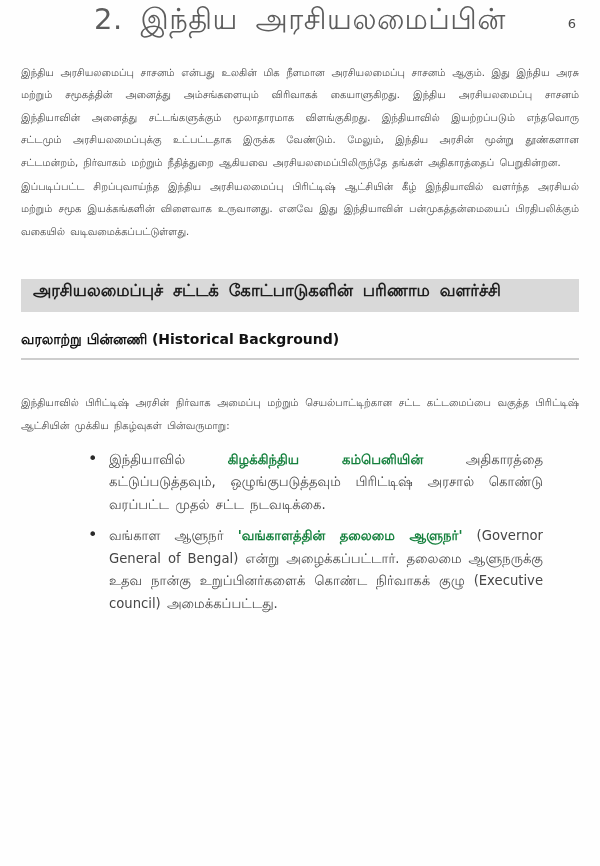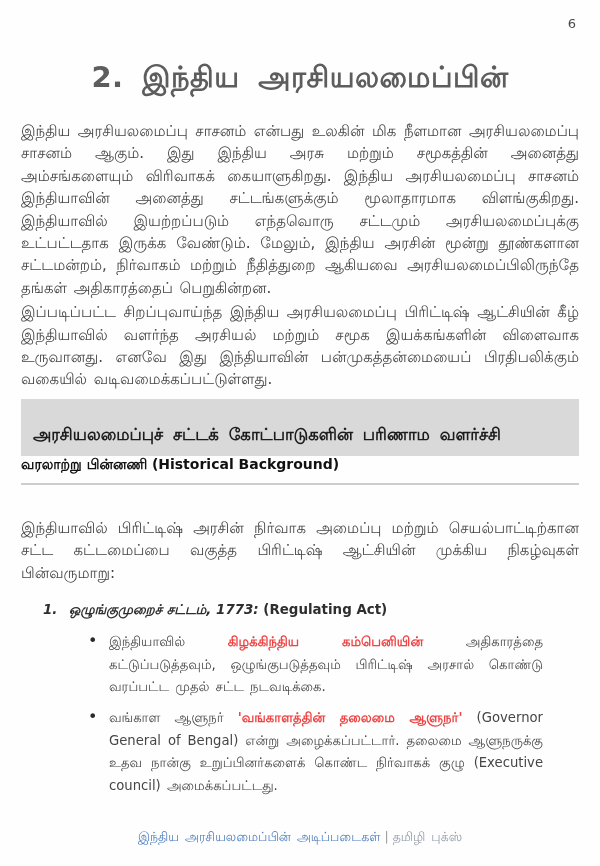--- a/index.html
+++ b/index.html
@@ -15,51 +15,51 @@
     overflow: hidden;
   }
   .page-number {
     position: absolute;
     top: 16px;
     right: 24px;
     font-size: 13px;
     color: #4a4a4a;
   }
   .doc-title {
-    padding-top: 58px;
     text-align: center;
     font-size: 29px;
     line-height: 38px;
-    font-weight: bold;
+    font-weight: normal;
     color: #5d5d5d;
     letter-spacing: 0.5px;
     word-spacing: 8px;
   }
   .content {
     padding: 0 21px;
   }
   .body-para {
     margin-top: 16px;
-    font-size: 15px;
+    font-size: 10px;
     line-height: 22.4px;
     text-align: justify;
     color: #454545;
     word-spacing: 2px;
   }
   .body-para.tight { margin-top: 2px; }
   .section-bar {
-    margin-top: 8px;
+    margin-top: 36px;
     background: #d9d9d9;
-    padding: 26px 12px 10px 12px;
+    padding: 2px 12px 10px 12px;
     font-size: 16.5px;
     font-weight: bold;
     color: #1c1c1c;
     word-spacing: 4px;
   }
   .sub-heading {
+    margin-top: 19px;
     padding-bottom: 9px;
     border-bottom: 2px solid #cdcdcd;
     font-size: 14px;
     color: #111;
   }
   .sub-heading .tamil { font-weight: bold; }
   .sub-heading .english { font-weight: bold; letter-spacing: 0; }
   .act-heading {
     margin: 18px 0 0 22px;
     font-size: 13.4px;
@@ -84,21 +84,21 @@
     word-spacing: 2px;
   }
   ul.bullets li::before {
     content: "\2022";
     position: absolute;
     left: 0;
     top: -1px;
     font-size: 16px;
     color: #2a2a2a;
   }
-  .b { font-weight: bold; color: #ef4444; }
+  .b { font-weight: bold; color: #15803d; }
   .footer {
     position: absolute;
     bottom: 20px;
     left: 0;
     width: 100%;
     text-align: center;
     font-size: 12.5px;
     word-spacing: 2px;
   }
   .footer .footer-title { color: #4d7ebd; }
@@ -124,30 +124,23 @@
 
     <div class="section-bar">அரசியலமைப்புச் சட்டக் கோட்பாடுகளின் பரிணாம வளர்ச்சி</div>
 
     <div class="sub-heading">
       <span class="tamil">வரலாற்று பின்னணி</span>
       <span class="english">(Historical Background)</span>
     </div>
 
     <p class="body-para" style="margin-top:32px">இந்தியாவில் பிரிட்டிஷ் அரசின் நிர்வாக அமைப்பு மற்றும் செயல்பாட்டிற்கான சட்ட கட்டமைப்பை வகுத்த பிரிட்டிஷ் ஆட்சியின் முக்கிய நிகழ்வுகள் பின்வருமாறு:</p>
 
-    <div class="act-heading">
-      <span class="act-number">1.</span><span>ஒழுங்குமுறைச் சட்டம், 1773:</span>
-      <span class="english">(Regulating Act)</span>
-    </div>
 
     <ul class="bullets">
       <li><span>இந்தியாவில் </span><span class="b">கிழக்கிந்திய கம்பெனியின்</span><span> அதிகாரத்தை கட்டுப்படுத்தவும், ஒழுங்குபடுத்தவும் பிரிட்டிஷ் அரசால் கொண்டு வரப்பட்ட முதல் சட்ட நடவடிக்கை.</span></li>
       <li><span>வங்காள ஆளுநர் </span><span class="b">'வங்காளத்தின் தலைமை ஆளுநர்'</span><span> (Governor General of Bengal) என்று அழைக்கப்பட்டார். தலைமை ஆளுநருக்கு உதவ நான்கு உறுப்பினர்களைக் கொண்ட நிர்வாகக் குழு (Executive council) அமைக்கப்பட்டது.</span></li>
 
     </ul>
 
   </div>
 
-  <div class="footer">
-    <span class="footer-title">இந்திய அரசியலமைப்பின் அடிப்படைகள்</span><span class="footer-sep">|</span><span class="footer-brand">தமிழி புக்ஸ்</span>
-  </div>
 
 </div>
 
 </body></html>

